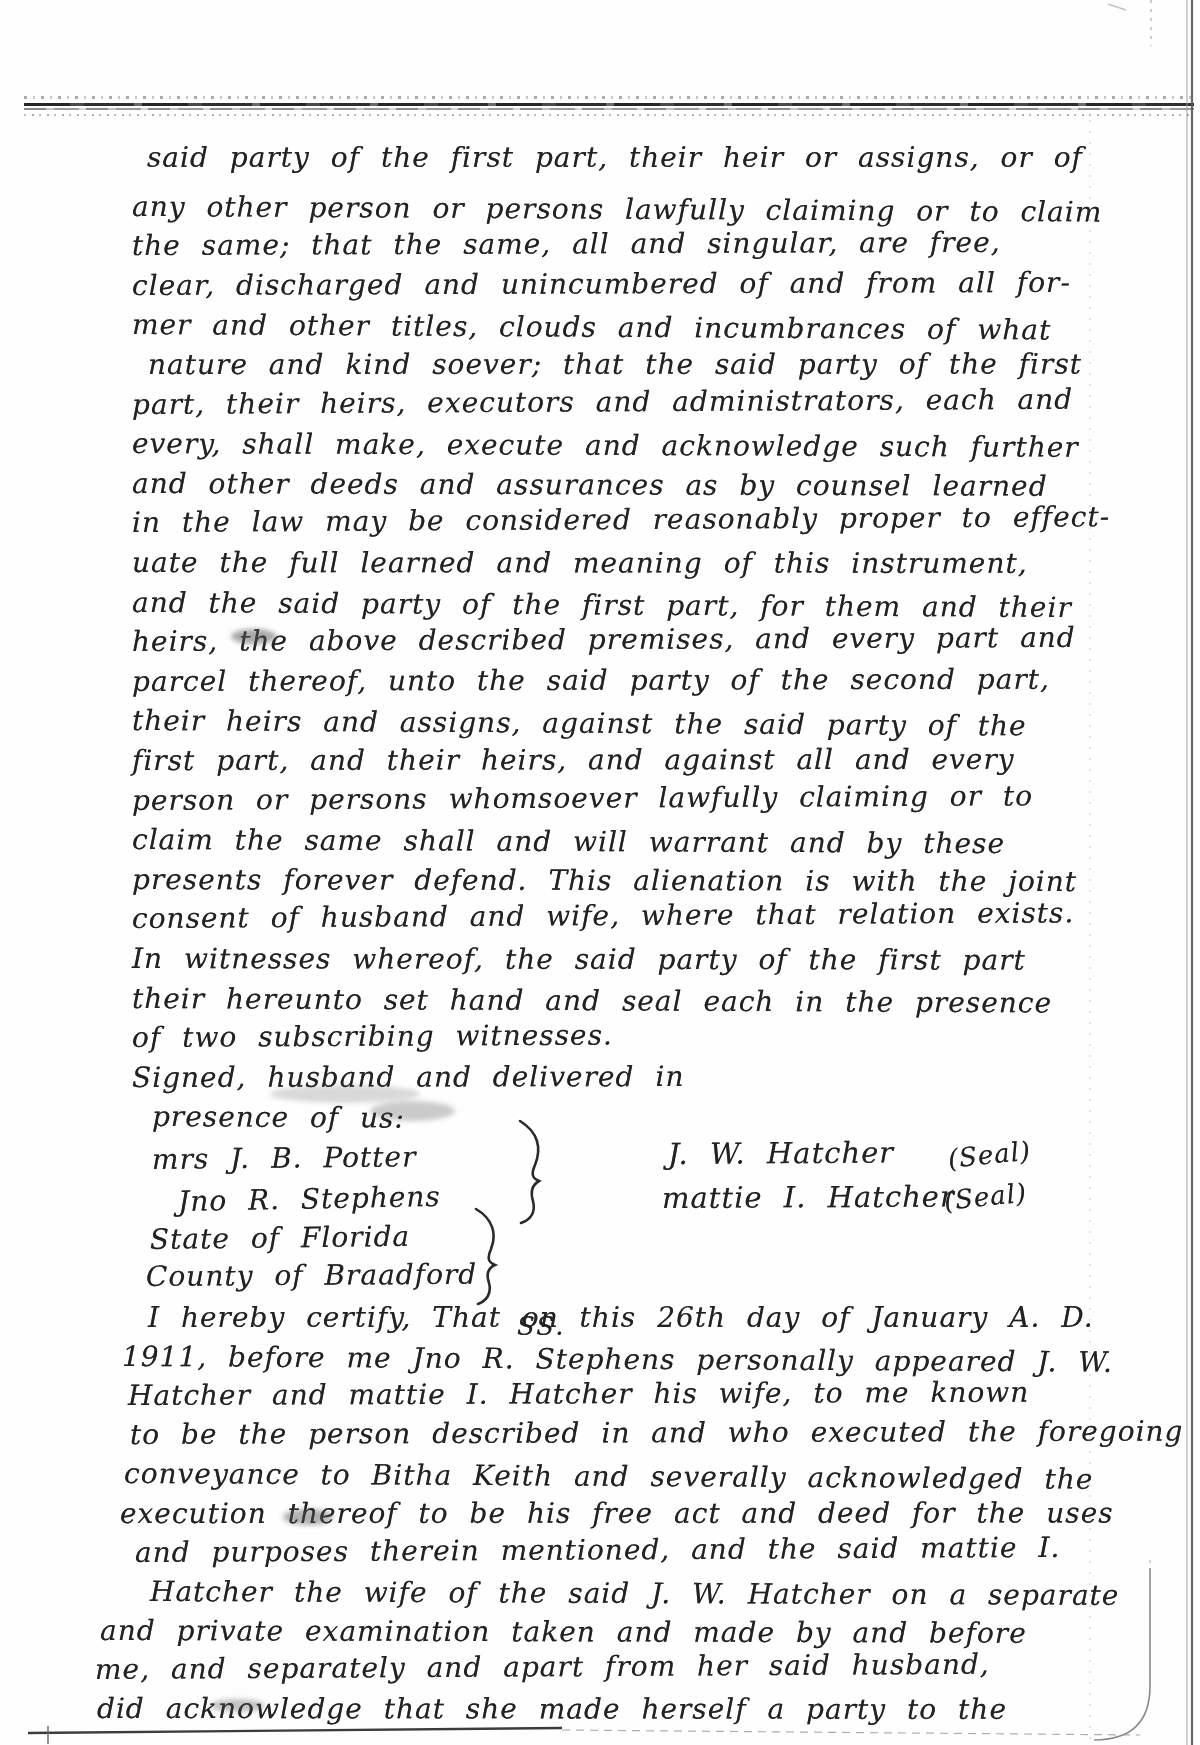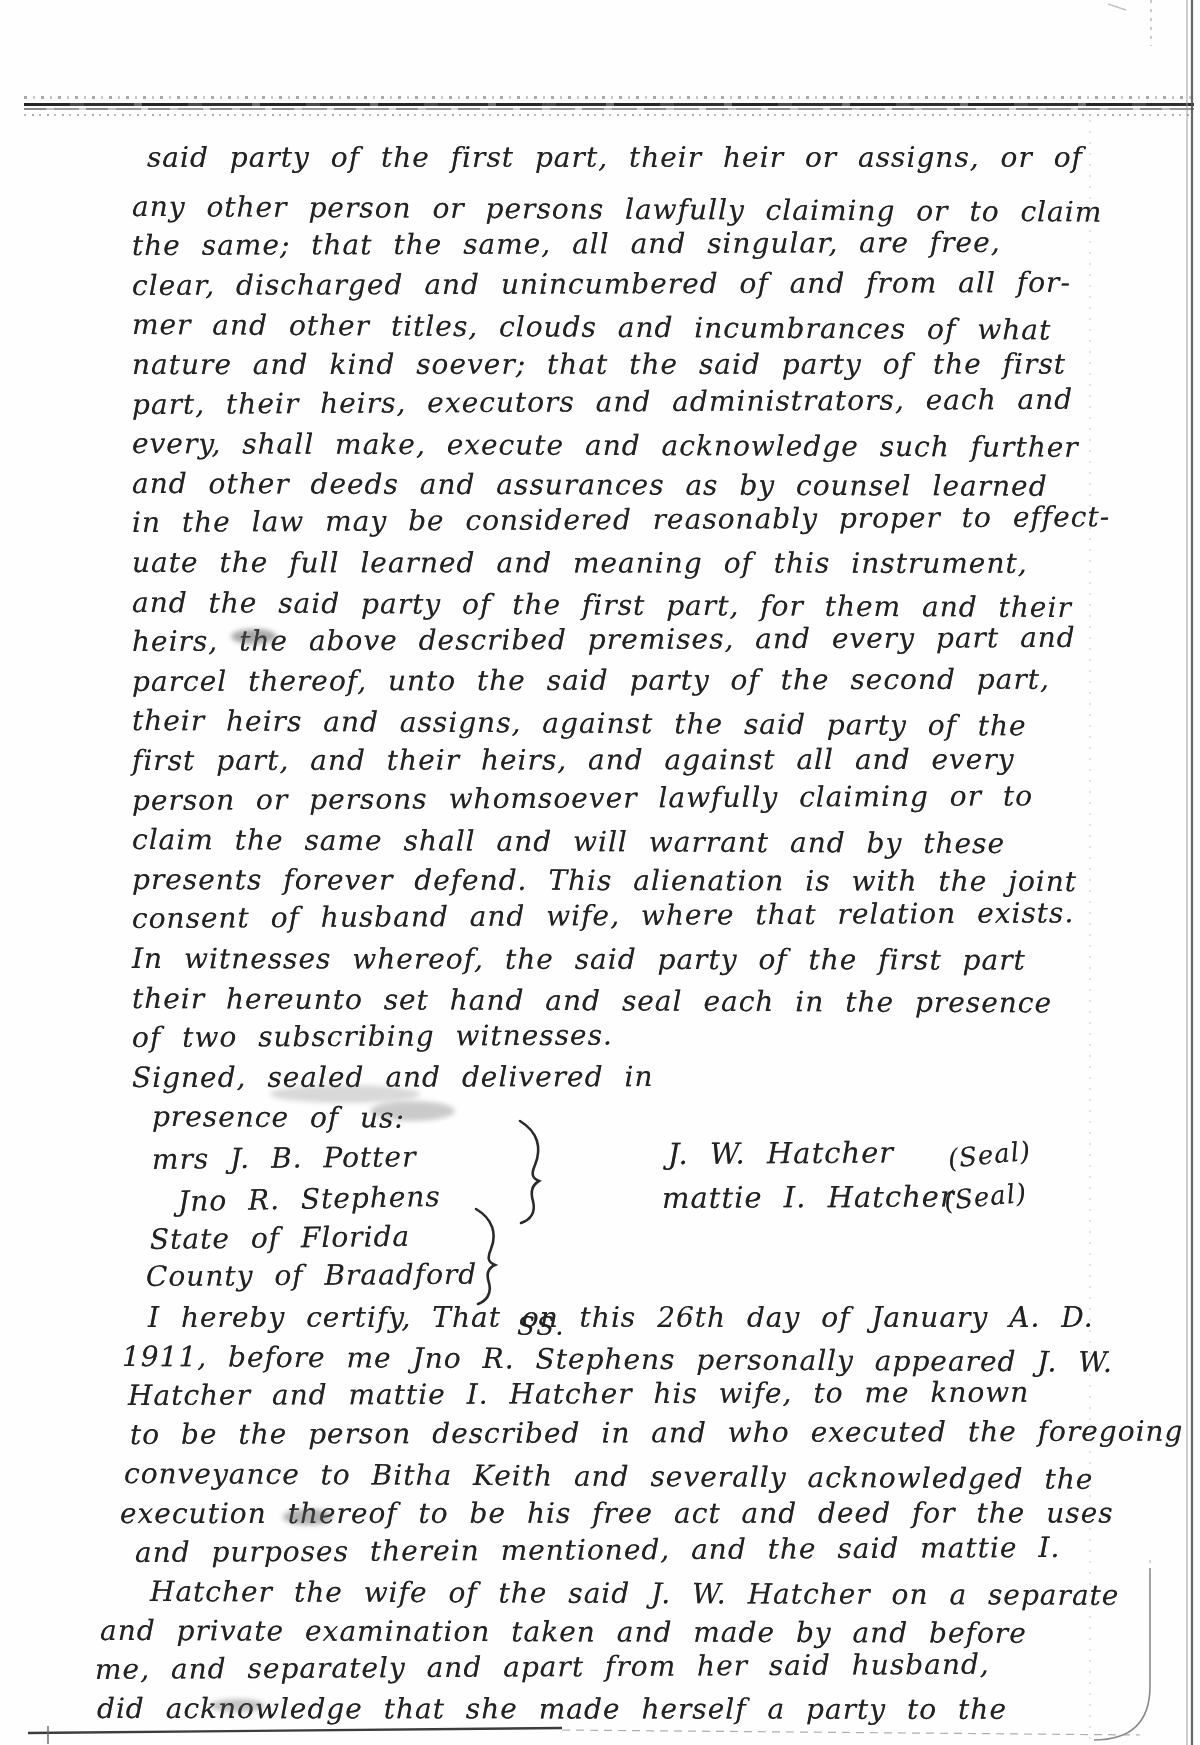--- a/index.html
+++ b/index.html
@@ -54,39 +54,39 @@
     <div class="sb sb3"></div>
     <div class="sb sb4"></div>
   </div>
 
   <div>
       <div class="hw line" style="left: 147px; top: 143px; transform: rotate(0deg); font-style: italic;">said party of the first part, their heir or assigns, or of</div>
       <div class="hw line" style="left: 132px; top: 191.6px; transform: rotate(0.33deg);">any other person or persons lawfully claiming or to claim</div>
       <div class="hw line" style="left: 132px; top: 231.2px; transform: rotate(-0.21deg);">the same; that the same, all and singular, are free,</div>
       <div class="hw line" style="left: 132px; top: 270.8px; transform: rotate(-0.19deg);">clear, discharged and unincumbered of and from all for-</div>
       <div class="hw line" style="left: 132px; top: 310.4px; transform: rotate(0.34deg);">mer and other titles, clouds and incumbrances of what</div>
-      <div class="hw line" style="left: 132px; top: 350px; transform: rotate(-0.03deg);">nature and kind soever; that the said party of the first</div>
+      <div class="hw line" style="left: 148px; top: 350px; transform: rotate(-0.03deg);">nature and kind soever; that the said party of the first</div>
       <div class="hw line" style="left: 132px; top: 389.6px; transform: rotate(-0.32deg);">part, their heirs, executors and administrators, each and</div>
       <div class="hw line" style="left: 132px; top: 429.2px; transform: rotate(0.23deg);">every, shall make, execute and acknowledge such further</div>
       <div class="hw line" style="left: 132px; top: 468.8px; transform: rotate(0.17deg);">and other deeds and assurances as by counsel learned</div>
       <div class="hw line" style="left: 132px; top: 508.4px; transform: rotate(-0.34deg);">in the law may be considered reasonably proper to effect-</div>
       <div class="hw line" style="left: 132px; top: 548px; transform: rotate(0.05deg);">uate the full learned and meaning of this instrument,</div>
       <div class="hw line" style="left: 132px; top: 587.6px; transform: rotate(0.31deg);">and the said party of the first part, for them and their</div>
       <div class="hw line" style="left: 132px; top: 627.2px; transform: rotate(-0.25deg);">heirs, the above described premises, and every part and</div>
       <div class="hw line" style="left: 132px; top: 666.8px; transform: rotate(-0.15deg);">parcel thereof, unto the said party of the second part,</div>
       <div class="hw line" style="left: 132px; top: 706.4px; transform: rotate(0.35deg);">their heirs and assigns, against the said party of the</div>
       <div class="hw line" style="left: 132px; top: 746px; transform: rotate(-0.08deg);">first part, and their heirs, and against all and every</div>
       <div class="hw line" style="left: 132px; top: 785.6px; transform: rotate(-0.3deg);">person or persons whomsoever lawfully claiming or to</div>
       <div class="hw line" style="left: 132px; top: 825.2px; transform: rotate(0.27deg);">claim the same shall and will warrant and by these</div>
       <div class="hw line" style="left: 132px; top: 864.8px; transform: rotate(0.12deg);">presents forever defend. This alienation is with the joint</div>
       <div class="hw line" style="left: 132px; top: 904.4px; transform: rotate(-0.35deg);">consent of husband and wife, where that relation exists.</div>
       <div class="hw line" style="left: 132px; top: 944px; transform: rotate(0.1deg);">In witnesses whereof, the said party of the first part</div>
       <div class="hw line" style="left: 132px; top: 983.6px; transform: rotate(0.28deg);">their hereunto set hand and seal each in the presence</div>
       <div class="hw line" style="left: 132px; top: 1023.2px; transform: rotate(-0.29deg);">of two subscribing witnesses.</div>
-      <div class="hw line" style="left: 132px; top: 1062.8px; transform: rotate(-0.1deg);">Signed, sealed and delivered in</div>
+      <div class="hw line" style="left: 132px; top: 1062.8px; transform: rotate(-0.1deg);">Signed, husband and delivered in</div>
       <div class="hw line" style="left: 152px; top: 1102.4px; transform: rotate(0.35deg);">presence of us:</div>
     </div>
 
   <div class="hw" style="left:152px;top:1145px;transform:rotate(-0.6deg);">mrs J. B. Potter</div>
   <div class="hw" style="left:178px;top:1187px;transform:rotate(-1.1deg);">Jno R. Stephens</div>
 
   <svg class="brace" style="left:515px;top:1118px;" width="36" height="108" viewBox="0 0 36 108">
     <path d="M5,3 C23,14 27,30 20,47 C16,56 17,60 24,63 C17,67 15,73 18,83 C21,95 15,102 6,105" fill="none" stroke="#2a2a2a" stroke-width="2.6" stroke-linecap="round"></path>
   </svg>
 

